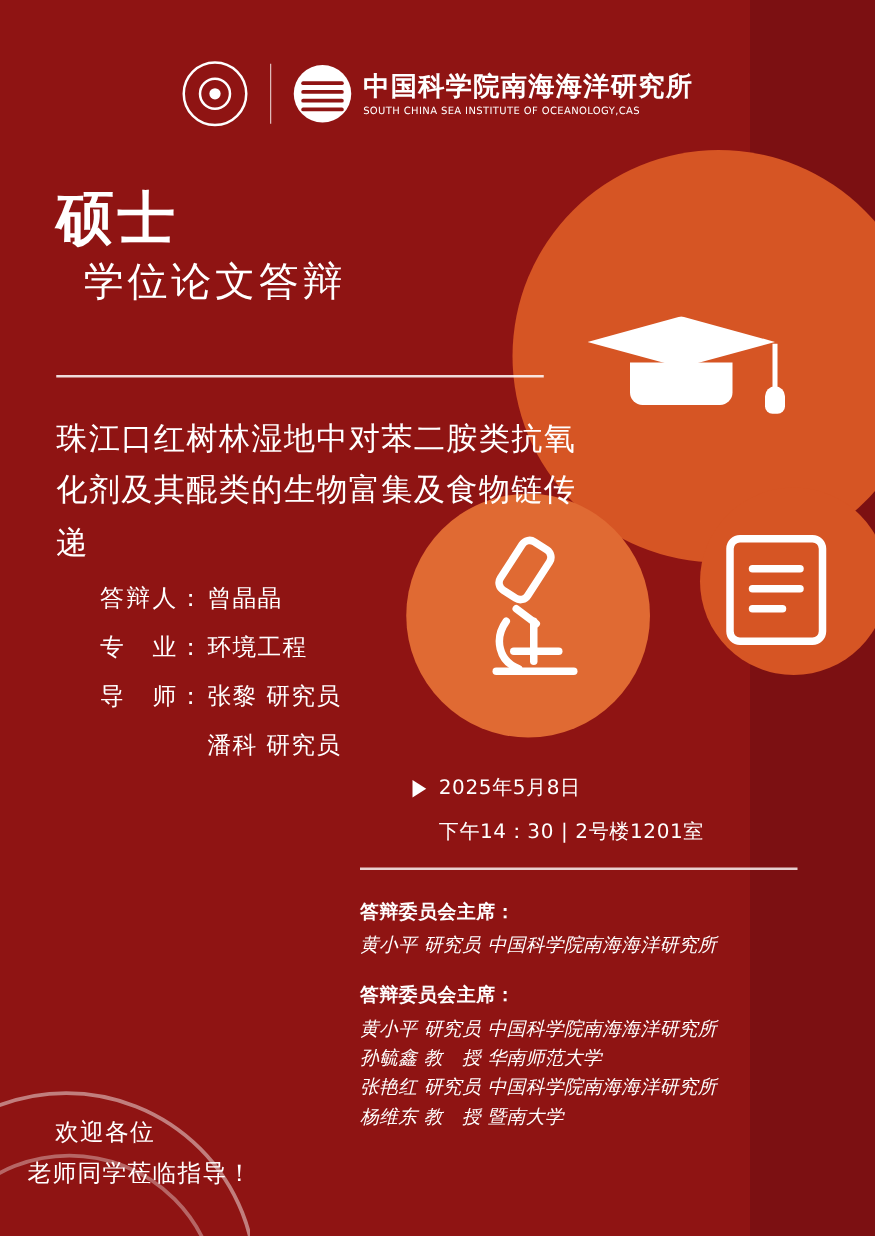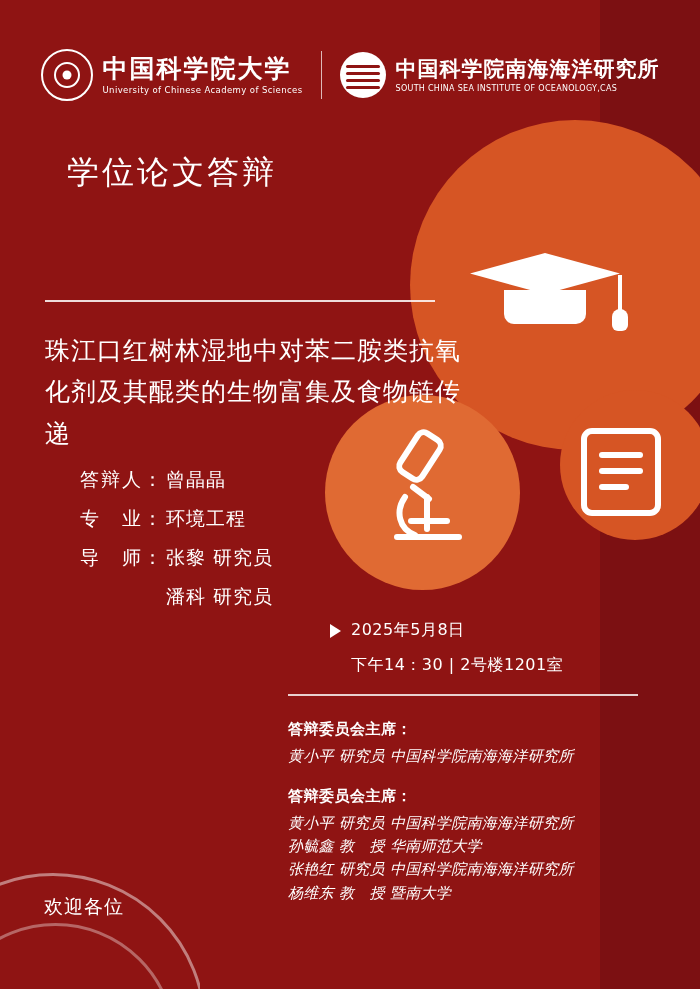--- a/index.html
+++ b/index.html
@@ -325,24 +325,20 @@
   <div class="circle c-mid-orange"></div>
   <div class="circle c-small-orange"></div>
   <div class="arc-wrap">
     <div class="arc"></div>
     <div class="arc arc2"></div>
   </div>
 
   <div class="header">
     <div class="logo-left">
       <div class="ucas-seal"></div>
-      <div class="ucas-text">
-        <div class="ucas-cn">中国科学院大学</div>
-        <div class="ucas-en">University of  Chinese Academy of Sciences</div>
-      </div>
     </div>
     <div class="divider-vert"></div>
     <div class="logo-right">
       <div class="scsio-mark">
         <i></i>
           <i></i>
           <i></i>
           <i></i>
       </div>
       <div class="scsio-text">
@@ -377,20 +373,21 @@
       <g fill="none" stroke="#ffffff" stroke-width="6" stroke-linecap="round" stroke-linejoin="round">
         <rect x="14" y="6" width="74" height="82" rx="8"></rect>
         <path d="M32 30 L70 30"></path>
         <path d="M32 46 L70 46"></path>
         <path d="M32 62 L56 62"></path>
       </g>
     </svg>
   </div>
 
   <div class="title-block">
+    <div class="title-line1">硕士</div>
     <div class="title-line2">学位论文答辩</div>
   </div>
   <div class="rule-top"></div>
 
   <div class="subject">珠江口红树林湿地中对苯二胺类抗氧化剂及其醌类的生物富集及食物链传递</div>
 
   <div class="info">
     <div class="info-row">
       <div class="info-label">答辩人：</div>
       <div class="info-value">曾晶晶</div>
@@ -426,15 +423,16 @@
     <div class="cm-gap"></div>
     <div class="cm-head">答辩委员会主席：</div>
     <div class="cm-item">黄小平 研究员 中国科学院南海海洋研究所</div>
     <div class="cm-item">孙毓鑫 教　授 华南师范大学</div>
     <div class="cm-item">张艳红 研究员 中国科学院南海海洋研究所</div>
     <div class="cm-item">杨维东 教　授 暨南大学</div>
   </div>
 
   <div class="welcome">
     <div class="w1">欢迎各位</div>
+    <div class="w2">老师同学莅临指导！</div>
   </div>
 
 </div>
 
 </body></html>

